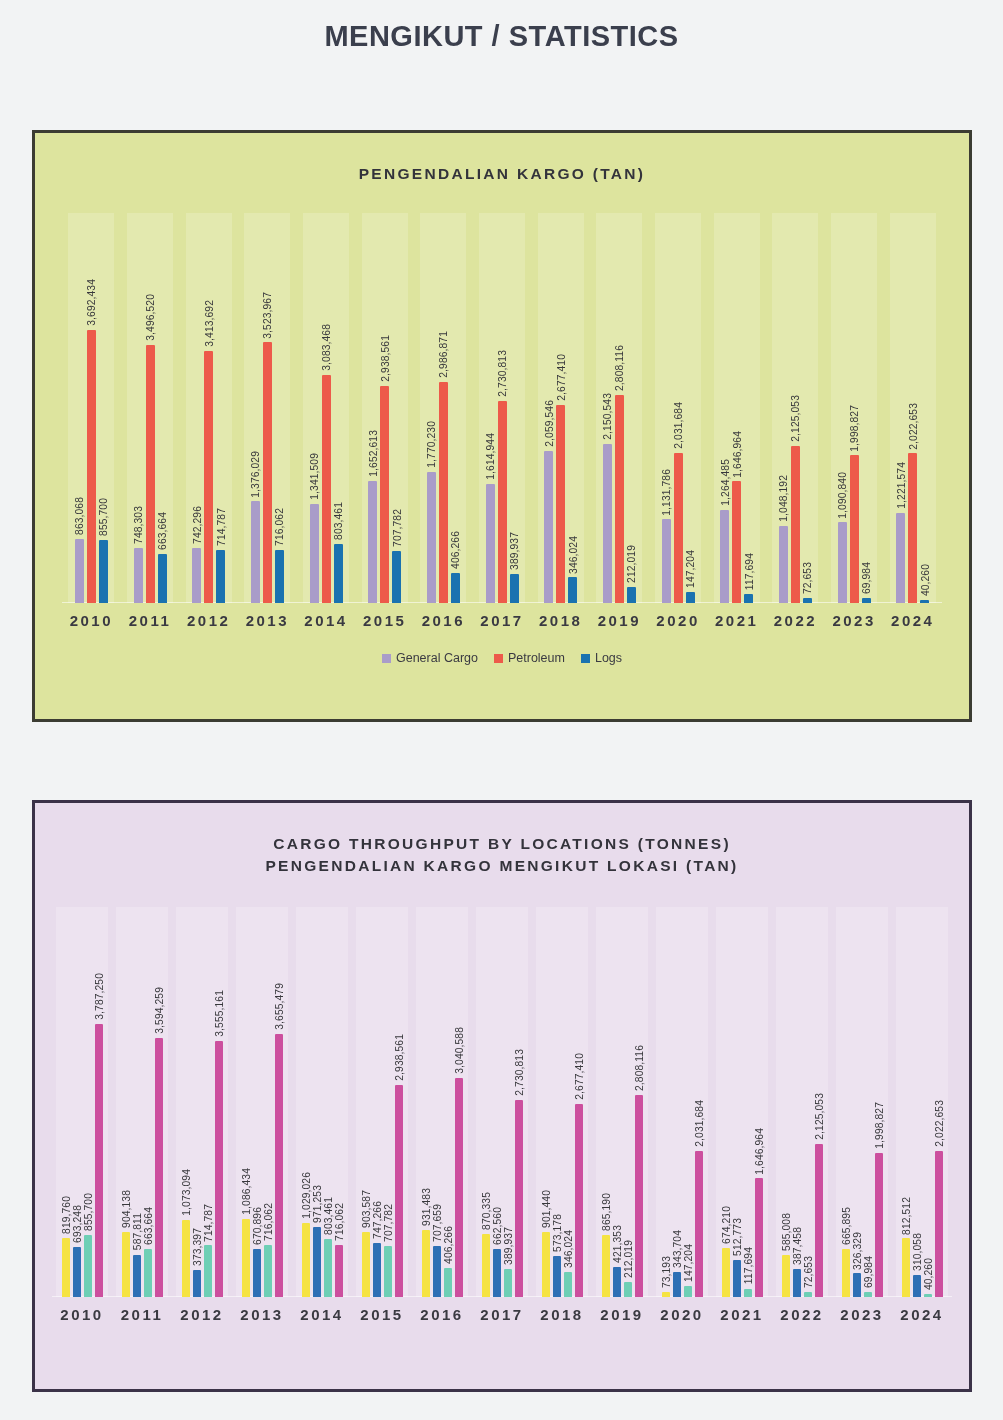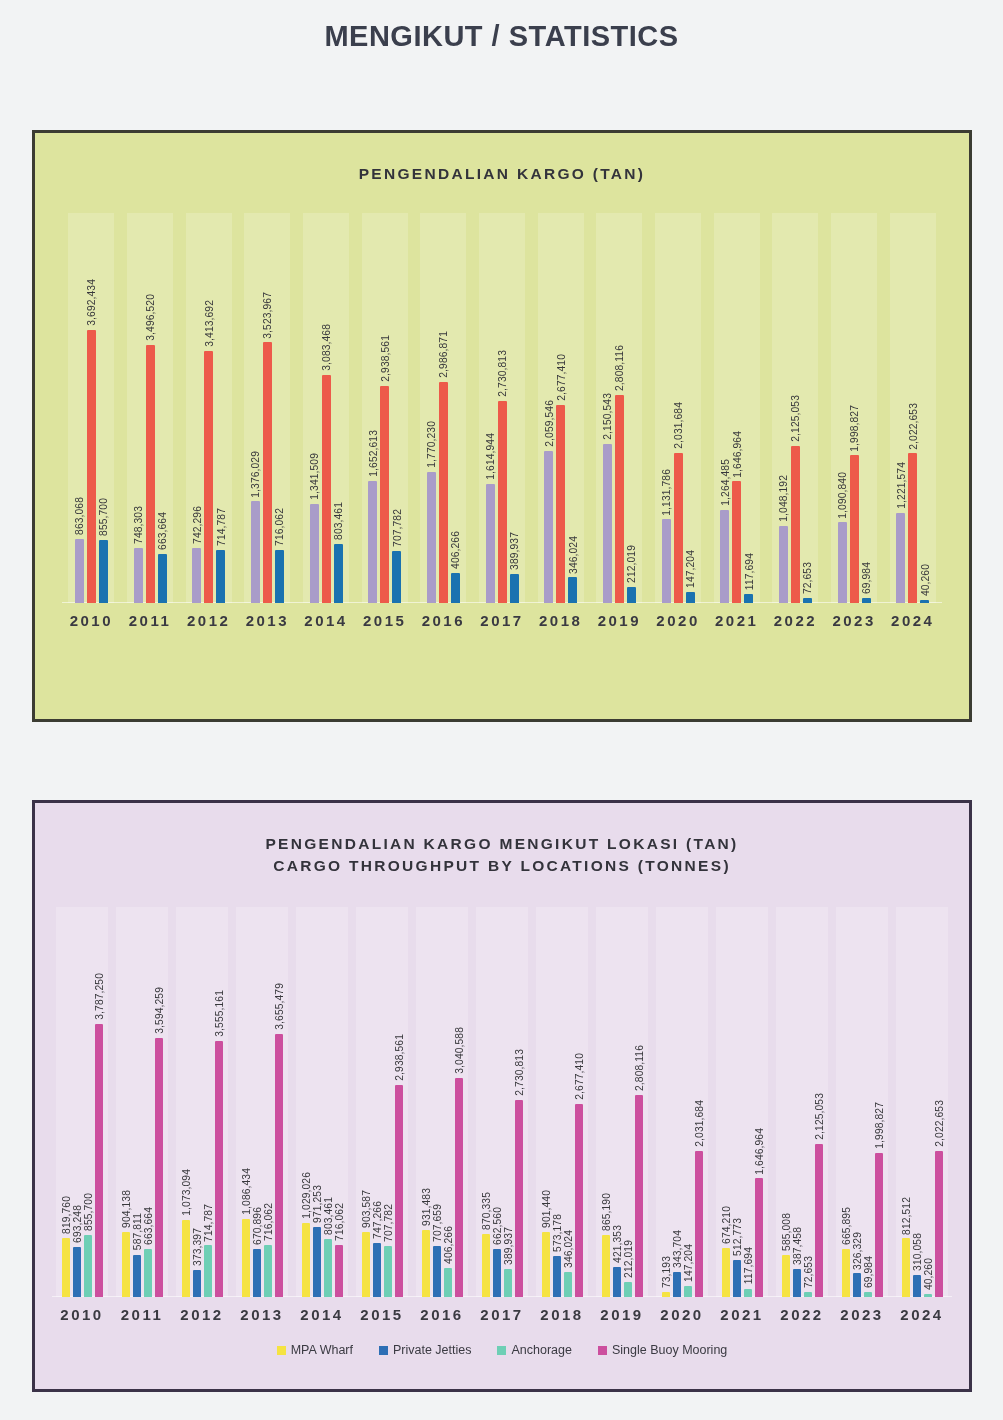--- a/index.html
+++ b/index.html
@@ -386,26 +386,40 @@
       <div class="tick">2016</div>
       <div class="tick">2017</div>
       <div class="tick">2018</div>
       <div class="tick">2019</div>
       <div class="tick">2020</div>
       <div class="tick">2021</div>
       <div class="tick">2022</div>
       <div class="tick">2023</div>
       <div class="tick">2024</div>
     </div>
+  <div class="legend" id="chart1-legend">
+      <div class="item">
+        <span class="sw" style="background: rgb(169, 156, 201);"></span>
+        <span>General Cargo</span>
+      </div>
+      <div class="item">
+        <span class="sw" style="background: rgb(237, 90, 74);"></span>
+        <span>Petroleum</span>
+      </div>
+      <div class="item">
+        <span class="sw" style="background: rgb(26, 114, 176);"></span>
+        <span>Logs</span>
+      </div>
+    </div>
 </div>
 
 <div class="panel panel-2">
   <div class="chart-title">
+    <div>CARGO THROUGHPUT BY LOCATIONS (TONNES)</div>
     <div>PENGENDALIAN KARGO MENGIKUT LOKASI (TAN)</div>
-    <div>CARGO THROUGHPUT BY LOCATIONS (TONNES)</div>
   </div>
   <div class="plot plot-2">
     <div class="groups" id="chart2-groups">
         <div class="group">
           <div class="bar-wrap">
             <div class="lbl" style="bottom: 63.0916px;">819,760</div>
             <div class="bar" style="height: 59.0916px; background: rgb(245, 227, 66);"></div>
           </div>
           <div class="bar-wrap">
             <div class="lbl" style="bottom: 53.9721px;">693,248</div>
@@ -685,31 +699,13 @@
       <div class="tick">2016</div>
       <div class="tick">2017</div>
       <div class="tick">2018</div>
       <div class="tick">2019</div>
       <div class="tick">2020</div>
       <div class="tick">2021</div>
       <div class="tick">2022</div>
       <div class="tick">2023</div>
       <div class="tick">2024</div>
     </div>
-  <div class="legend legend-2" id="chart2-legend">
-      <div class="item">
-        <span class="sw" style="background: rgb(245, 227, 66);"></span>
-        <span>MPA Wharf</span>
-      </div>
-      <div class="item">
-        <span class="sw" style="background: rgb(45, 111, 181);"></span>
-        <span>Private Jetties</span>
-      </div>
-      <div class="item">
-        <span class="sw" style="background: rgb(110, 207, 181);"></span>
-        <span>Anchorage</span>
-      </div>
-      <div class="item">
-        <span class="sw" style="background: rgb(204, 79, 158);"></span>
-        <span>Single Buoy Mooring</span>
-      </div>
-    </div>
 </div>
 
 </body></html>

